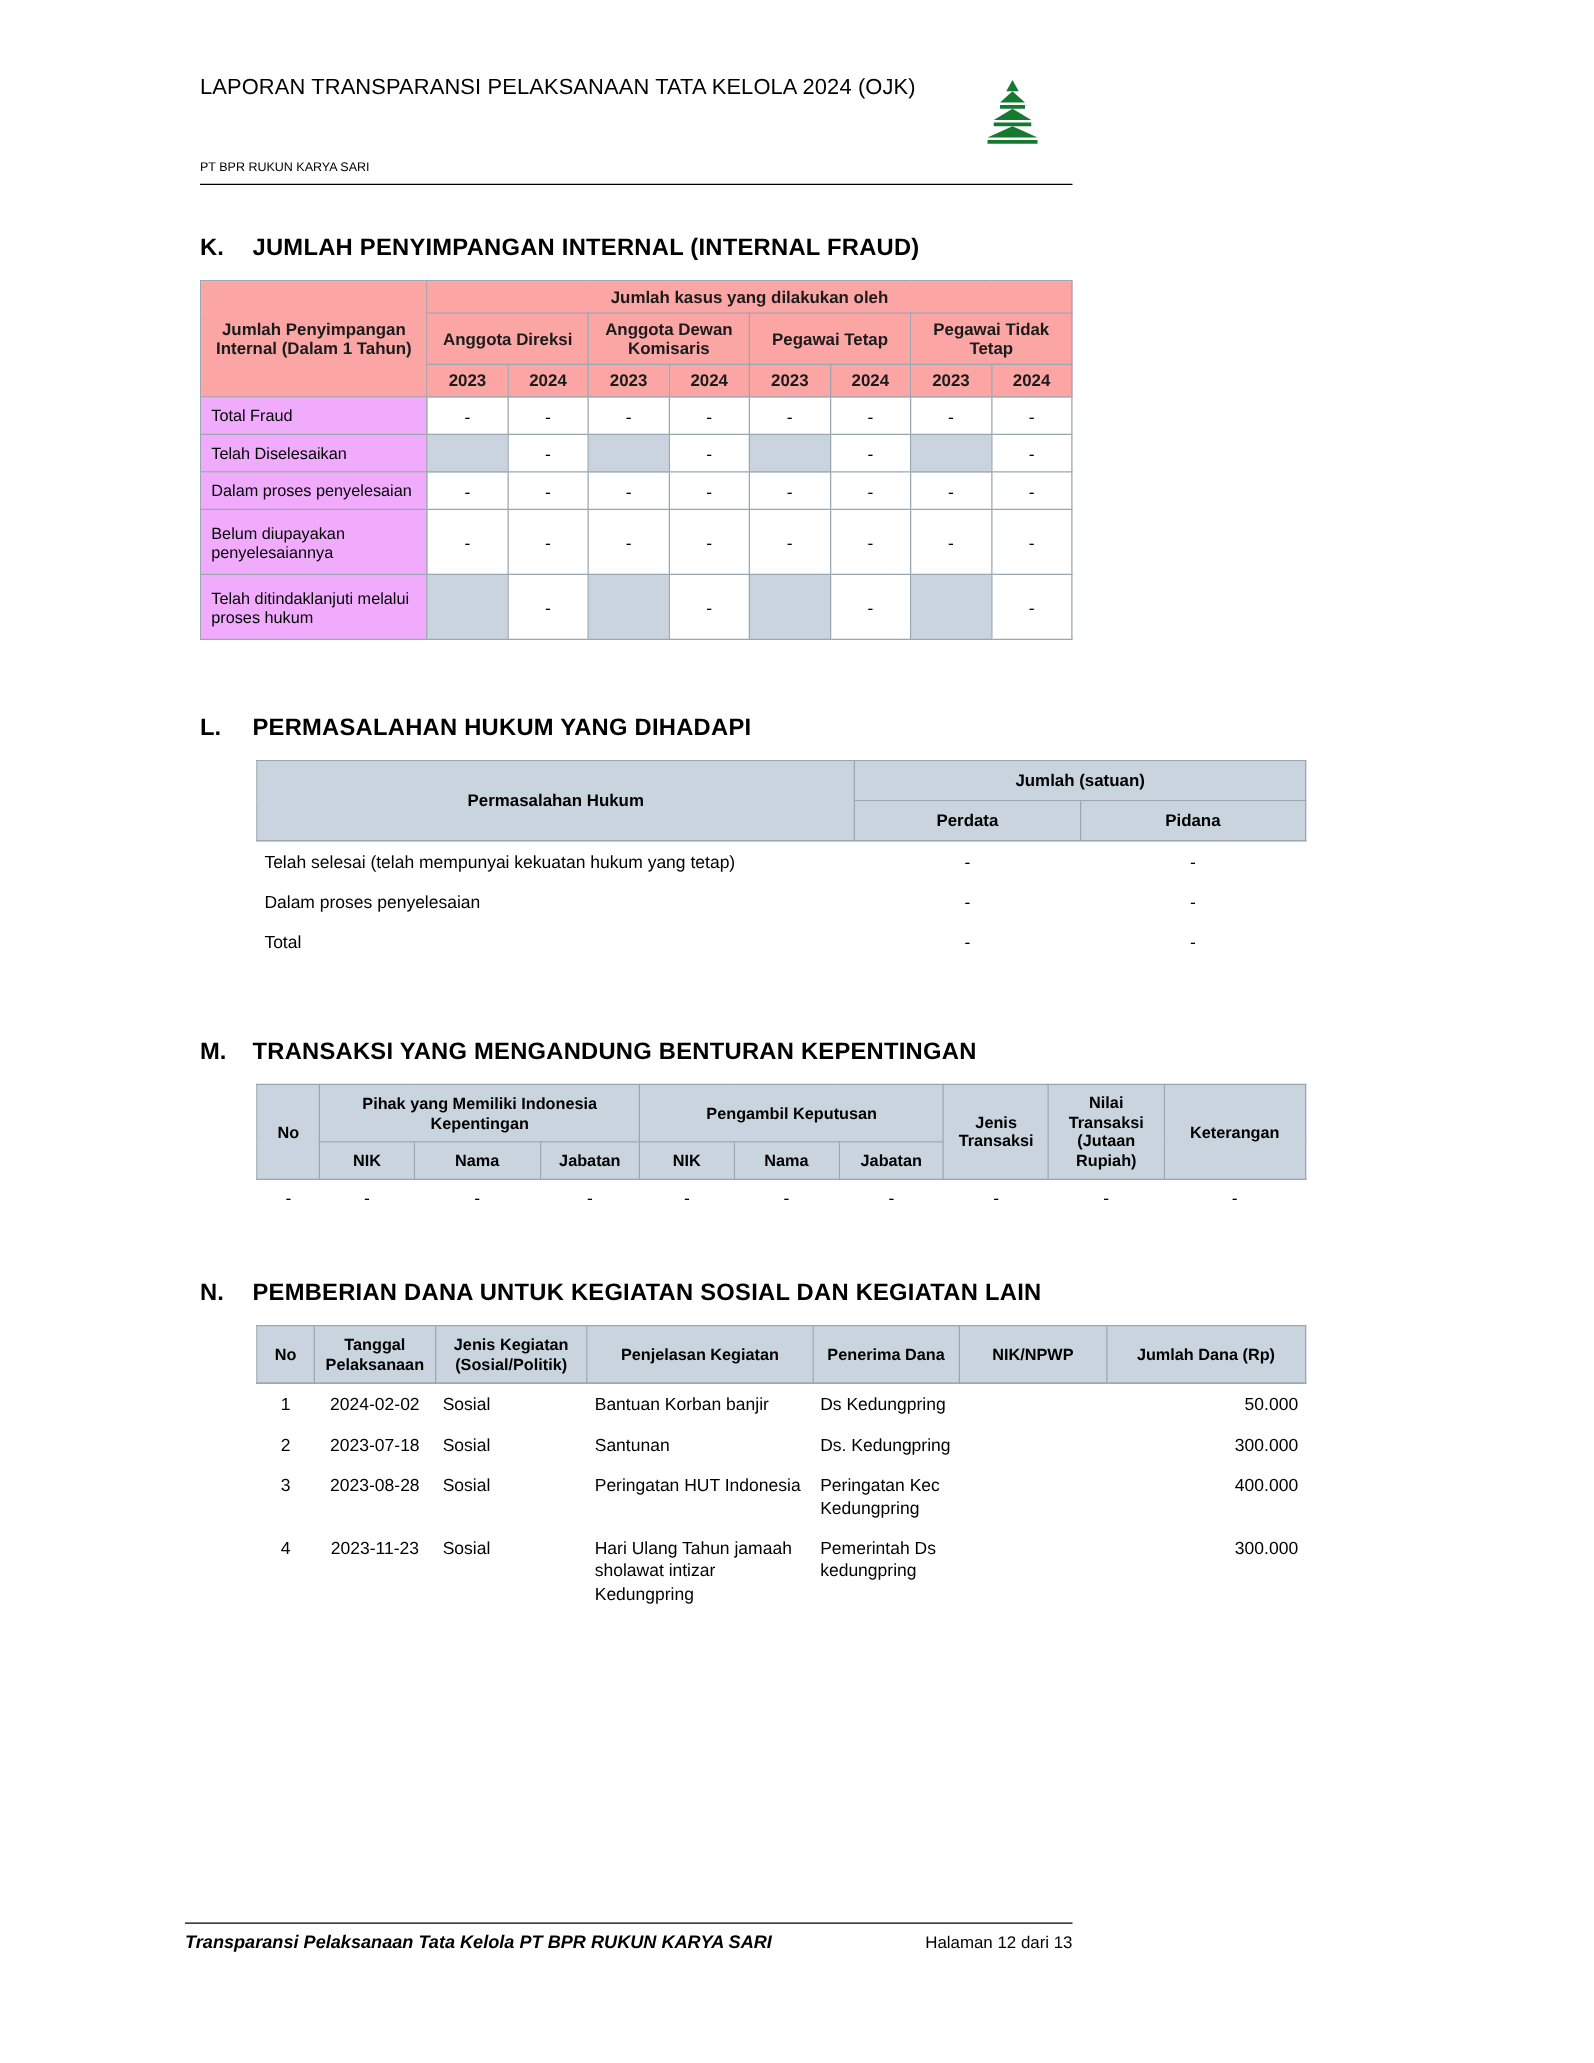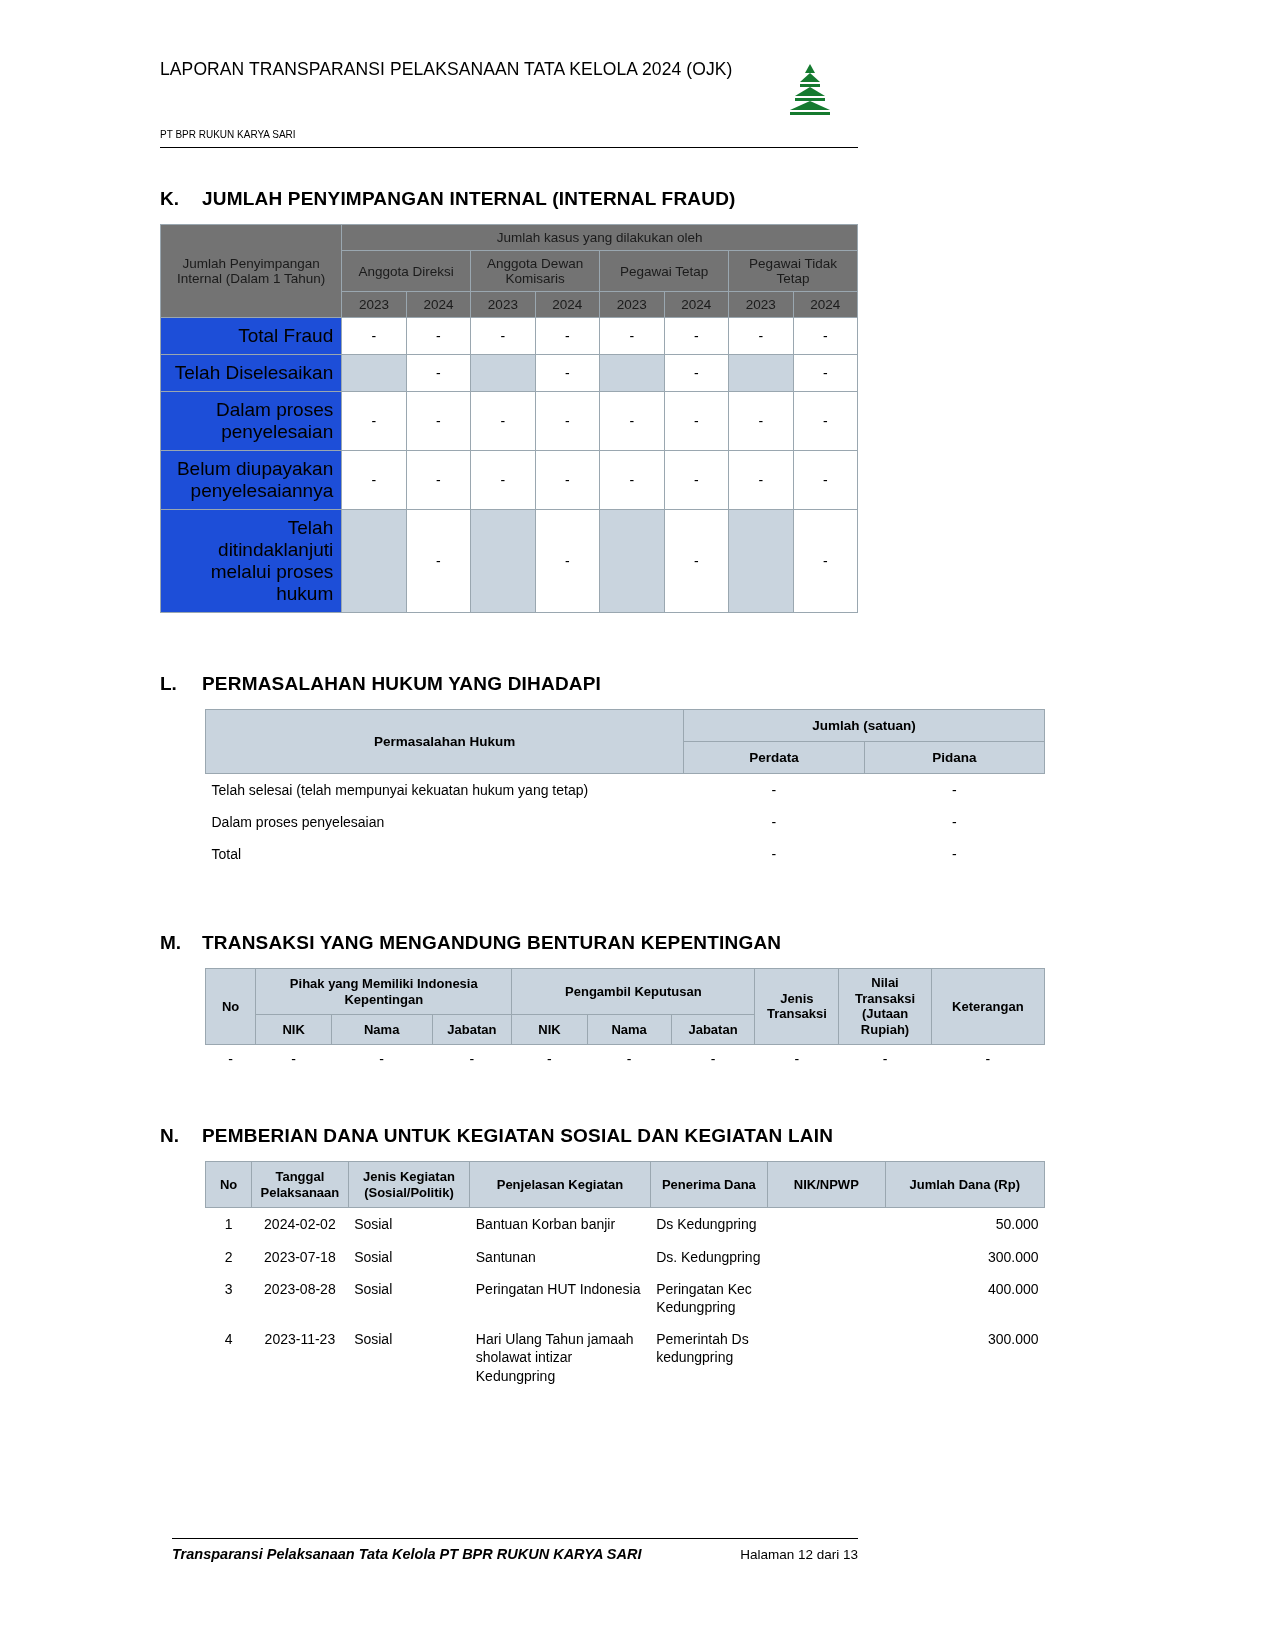--- a/index.html
+++ b/index.html
@@ -60,30 +60,30 @@
     table-layout: fixed;
     font-size: 13.5px;
   }
   .tbl-fraud th, .tbl-fraud td {
     border: 1px solid #9aa7b0;
     padding: 5px 6px;
     text-align: center;
     vertical-align: middle;
   }
   .tbl-fraud thead th {
-    background: #737373;
-    font-weight: normal;
+    background: #fca5a5;
+    font-weight: bold;
     font-size: 13.5px;
     color: #1b1b1b;
   }
   .tbl-fraud td.rowlabel {
-    text-align: right;
-    font-size: 19px;
+    text-align: left;
+    font-size: 13px;
     padding: 7px 8px;
-    background: #1d4ed8;
+    background: #f0abfc;
   }
   .tbl-fraud td.shaded { background: #c9d4de; }
   .tbl-fraud td.dash { font-size: 14px; }
 
   
   .tbl-legal {
     width: 840px;
     margin-left: 45px;
     table-layout: fixed;
     font-size: 13.5px;
@@ -150,21 +150,21 @@
     font-size: 14px;
     vertical-align: top;
     line-height: 1.3;
   }
   .tbl-social td.c { text-align: center; }
   .tbl-social td.r { text-align: right; }
 
   
   .doc-footer {
     position: absolute;
-    left: 172px;
+    left: 148px;
     right: 160px;
     bottom: 88px;
     border-top: 1.5px solid #000;
     padding-top: 7px;
     display: flex;
     justify-content: space-between;
     align-items: baseline;
     font-size: 14.5px;
   }
   .doc-footer .left { font-weight: bold; font-style: italic; }

